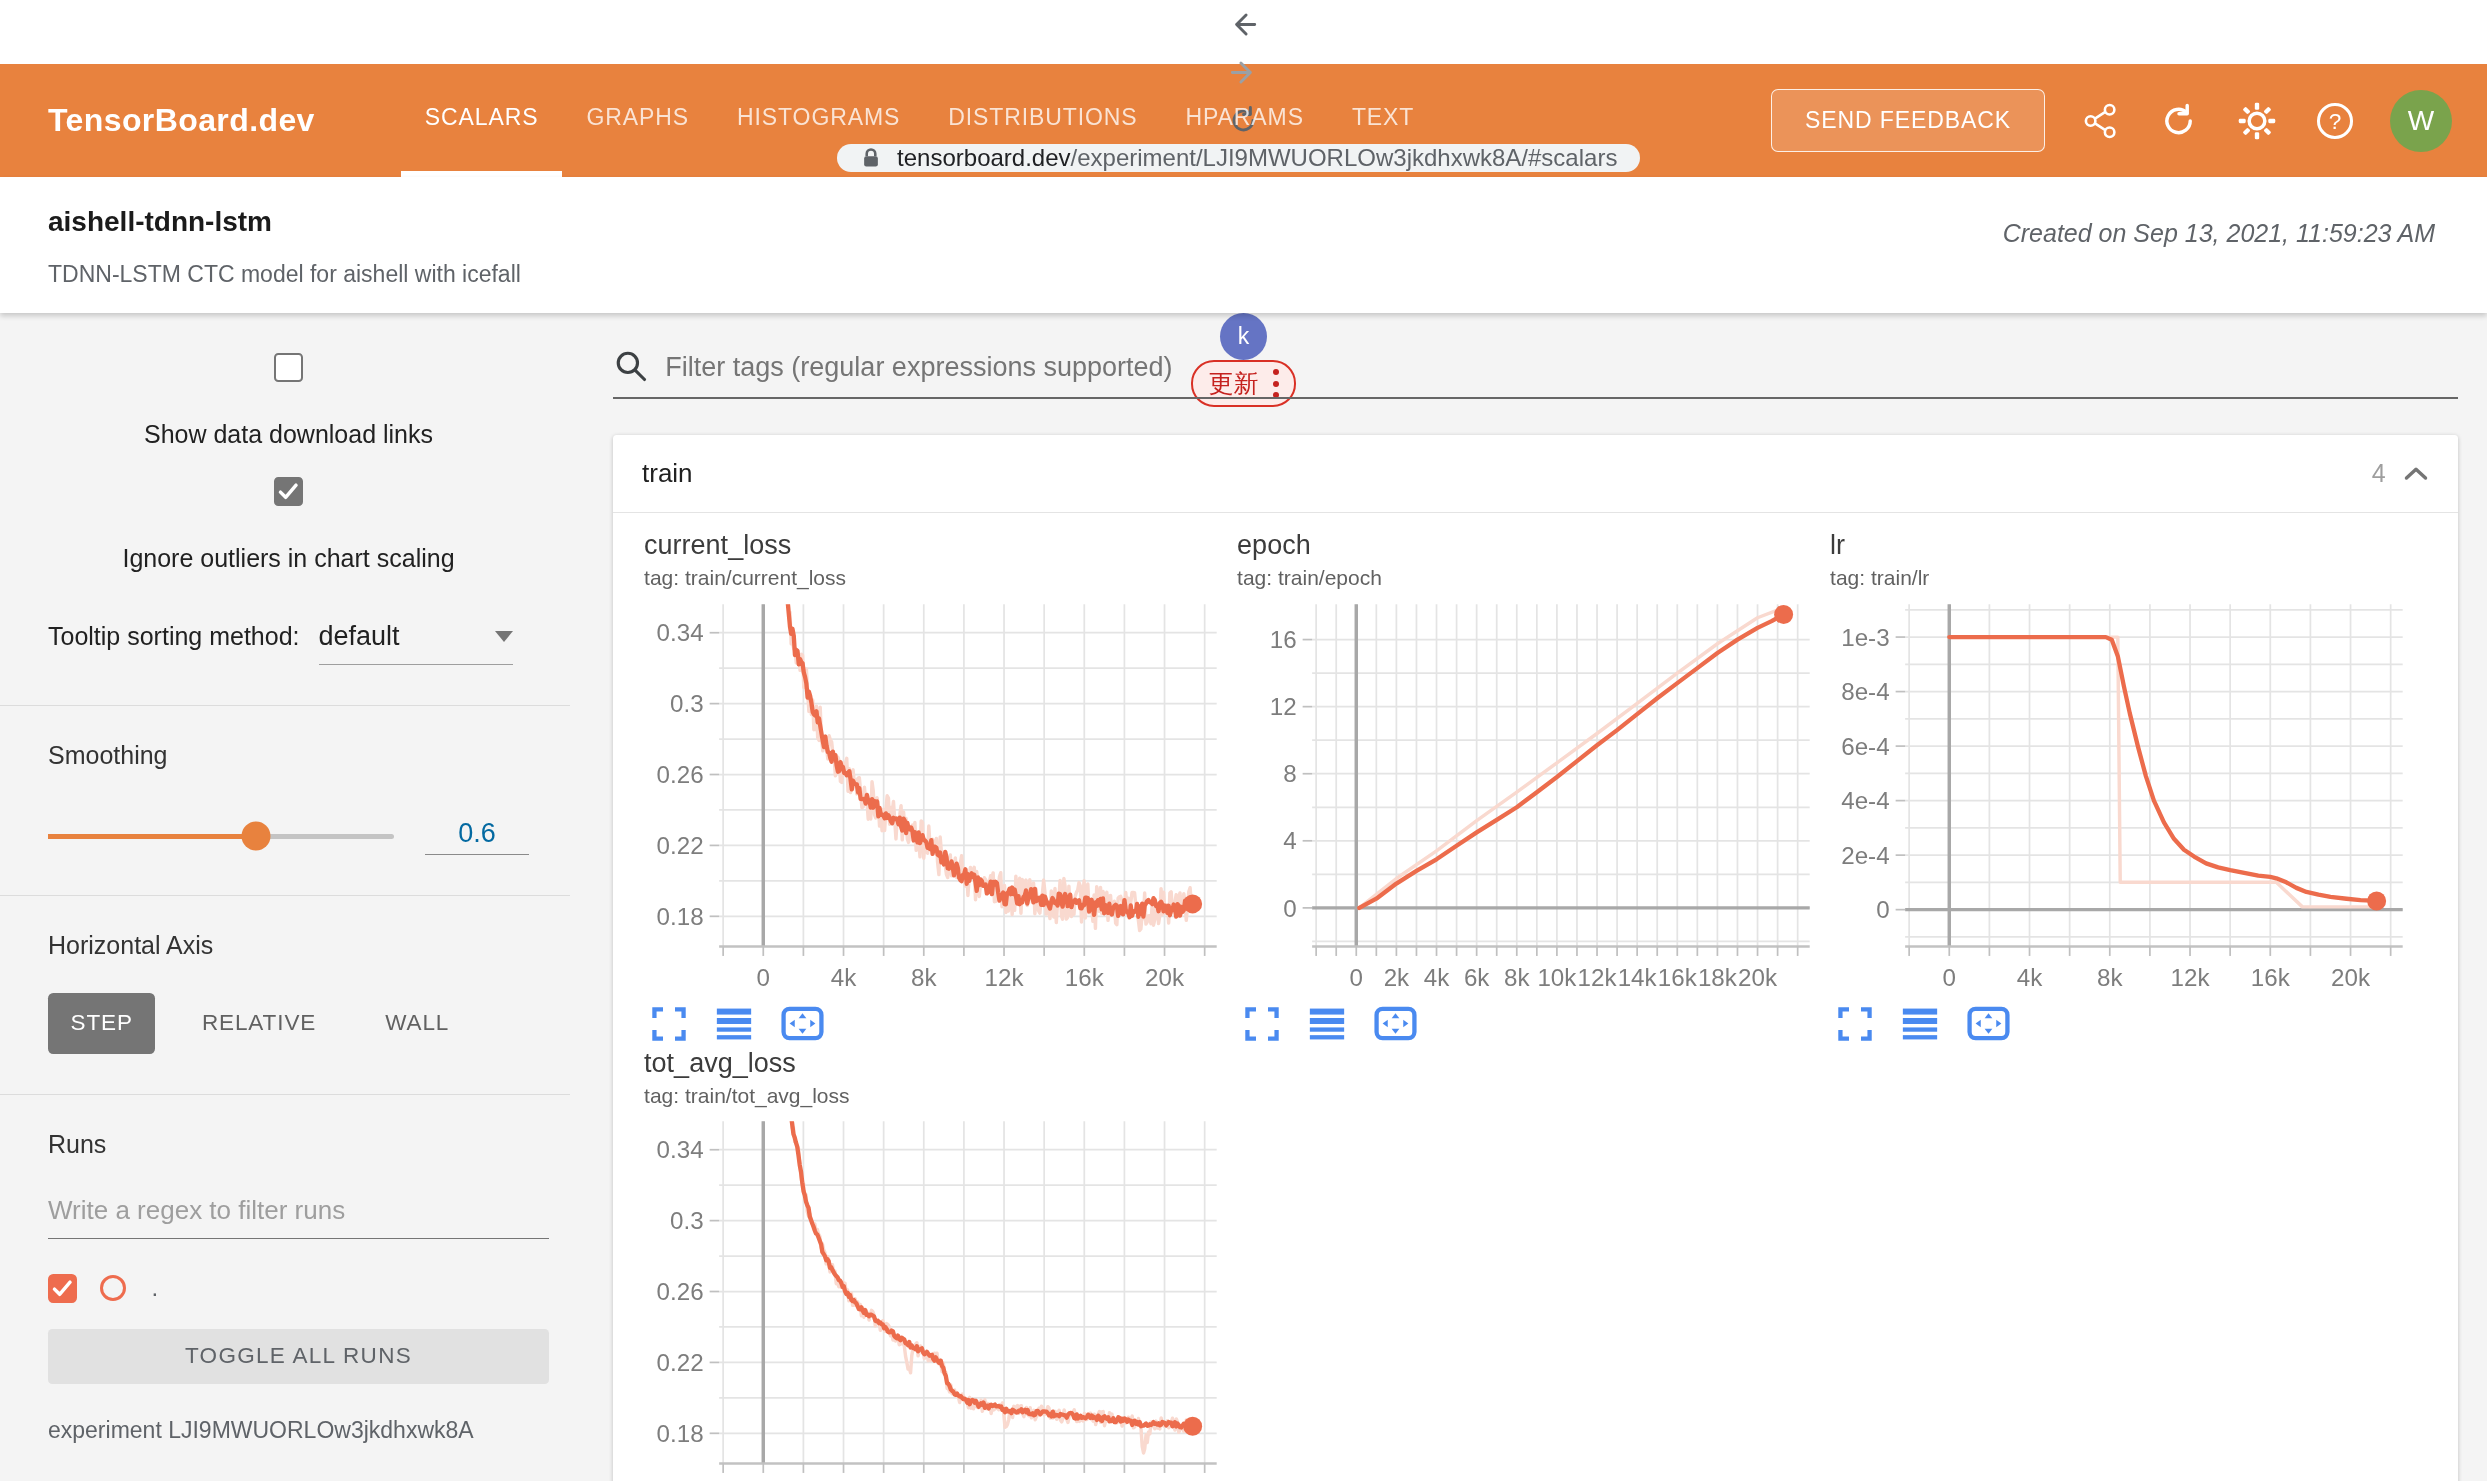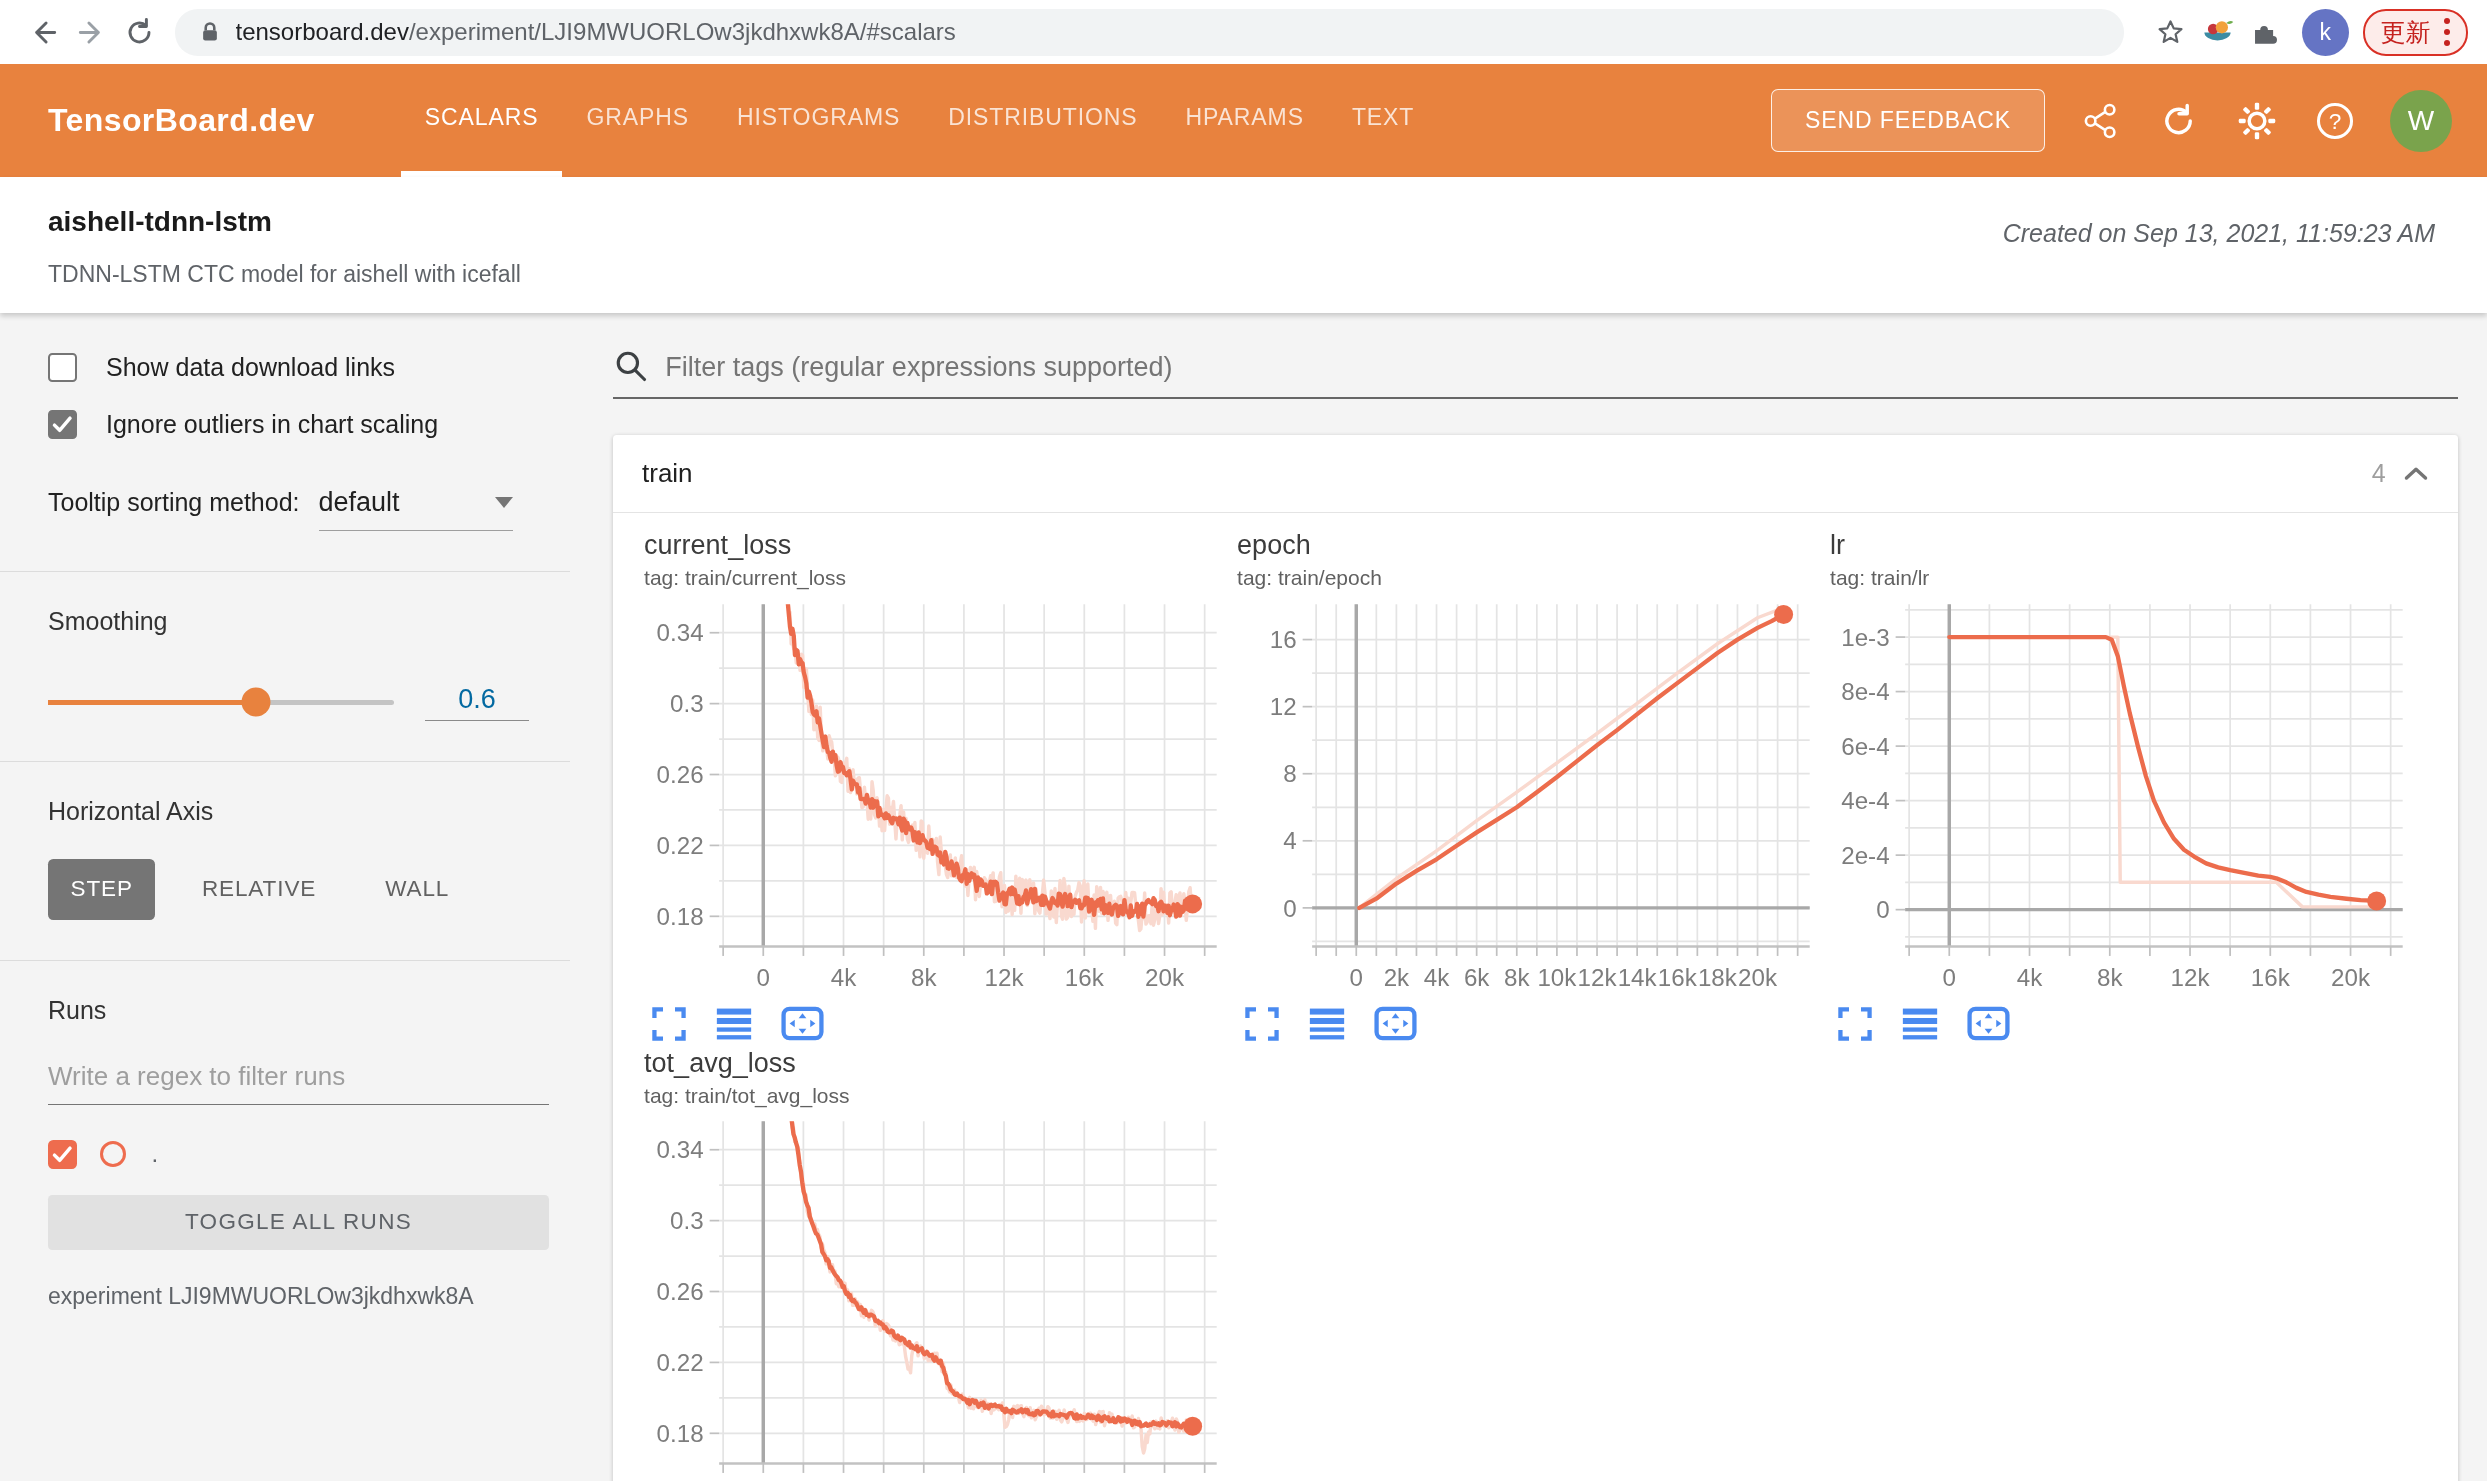--- a/index.html
+++ b/index.html
@@ -1,20 +1,20 @@
 <!DOCTYPE html>
 <html style="font-size:14px"><head>
 <meta charset="utf-8">
 <style>
   * { margin:0; padding:0; box-sizing:border-box; }
   html,body { width:2487px; height:1481px; overflow:hidden; background:#f4f4f4;
               font-family:"Liberation Sans", sans-serif; }
 
   
-  .browser-bar { height:64px; background:#ffffff; display:flex; align-items:center; padding:0 19px; }
+  .browser-bar { height:64px; background:#ffffff; display:flex; align-items:center; padding:0 19px;flex-direction:column; }
   .nav-ico { width:48px; height:48px; display:flex; align-items:center; justify-content:center; border-radius:50%; flex:0 0 auto; cursor:pointer; }
   .url-pill { flex:1; height:47px; background:#f1f3f4; border-radius:23px; margin:0 22.5px 0 12px;
               display:flex; align-items:center; padding:0 22.5px; min-width:0; }
   .url-text { font-size:24px; color:#202124; margin-left:14px; white-space:nowrap; overflow:hidden; }
   .url-text .path { color:#5f6368; }
   .ext-ico { width:47px; height:47px; display:flex; align-items:center; justify-content:center; flex:0 0 auto; cursor:pointer; }
   .avatar-k { width:47px; height:47px; border-radius:50%; background:#6574c4; color:#fff; font-size:23px;
               display:flex; align-items:center; justify-content:center; margin:0 14px; flex:0 0 auto; }
   .update-pill { height:47px; border:2.6px solid #d93025; border-radius:23px; background:#fdecea;
                  display:flex; align-items:center; padding:0 15.6px; gap:14px; color:#c5221f; flex:0 0 auto; cursor:pointer;}
@@ -43,21 +43,21 @@
   .exp-name { font-size:28px; font-weight:bold; color:#1b1b1b; }
   .exp-desc { font-size:23px; color:#5f6368; margin-top:22.5px; }
   .exp-created { position:absolute; right:52px; top:42px; font-size:25px; font-style:italic; color:#5f6368; }
 
   
   .content { display:flex; height:1168px; }
   .sidebar { width:570px; flex:0 0 570px; padding:40px 0 0 0; }
   .side-pad { padding-left:48px; padding-right:41px; }
   .divider { border-top:1.7px solid #dcdcdc; margin-top:40px; }
 
-  .cb-row { display:flex; align-items:center; gap:29px; margin-bottom:28px; cursor:pointer; }
+  .cb-row { display:flex; align-items:center; gap:38px; margin-bottom:28px; cursor:pointer;flex-direction:column; }
   .cb { width:29px; height:29px; border:2.6px solid #757575; border-radius:4.3px; flex:0 0 auto;
         display:flex; align-items:center; justify-content:center; background:#fff; }
   .cb.checked { background:#757575; border-color:#757575; }
   .cb.orange { background:#ee6c4e; border-color:#ee6c4e; border-radius:5.2px; }
   .cb-label { font-size:25px; color:#212121; }
 
   .tooltip-row { display:flex; align-items:baseline; margin-top:48px; }
   .tooltip-label { font-size:25px; color:#212121; }
   .select { margin-left:19px; width:194px; border-bottom:1.7px solid #9e9e9e; padding-bottom:12px;
             display:flex; align-items:center; cursor:pointer; }

